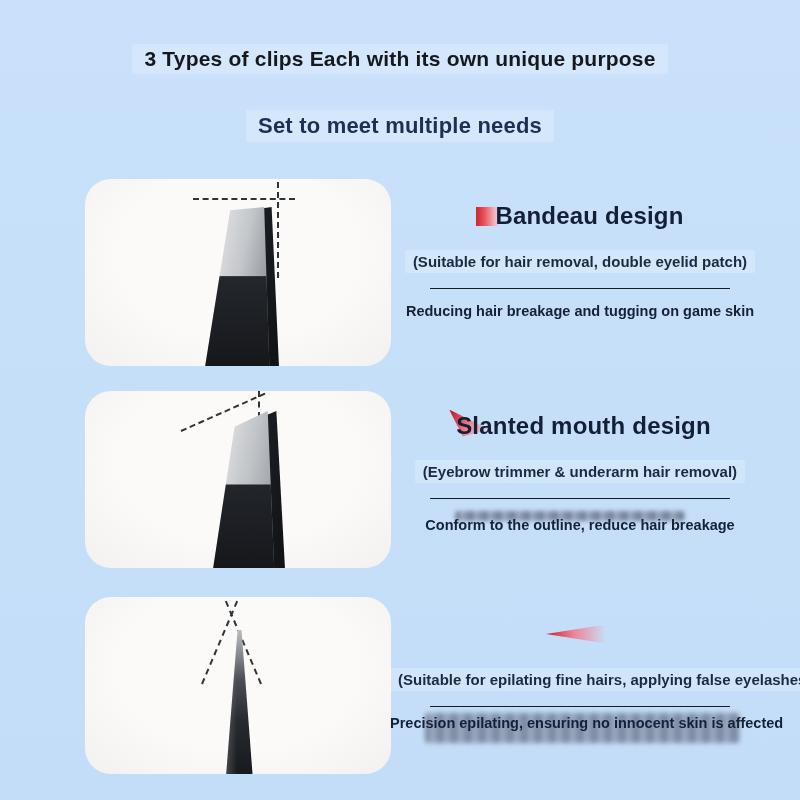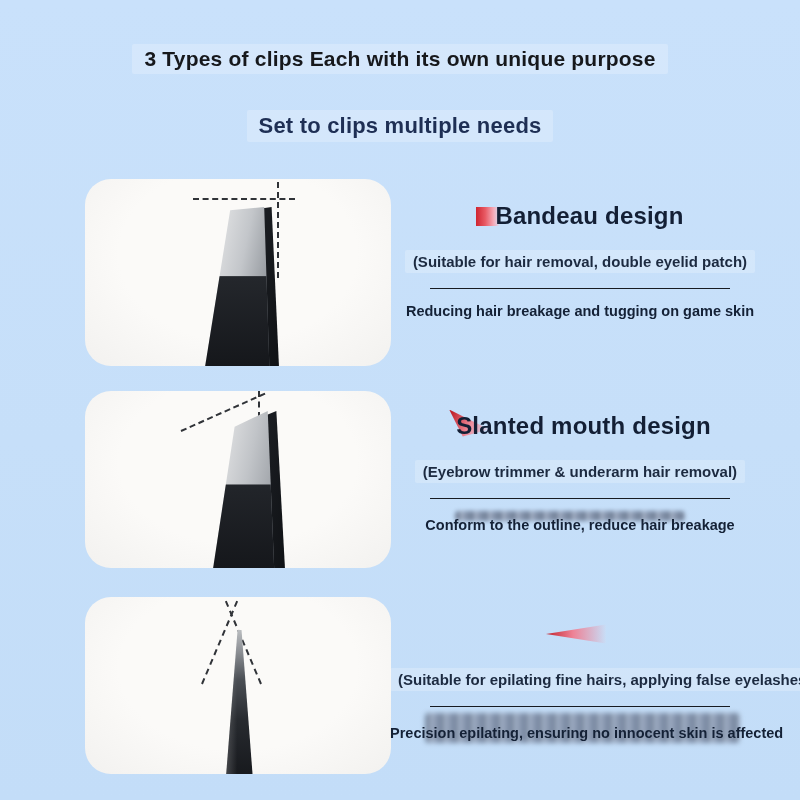--- a/index.html
+++ b/index.html
@@ -99,40 +99,40 @@
   }
 
   .usecase{font-size:15px;font-weight:bold;color:#1c2a40;white-space:nowrap;margin-top:16px;}
   .usecase .halo{padding:3px 8px;}
   .divider{width:300px;margin:15px auto 0 auto;border-top:1.5px solid #171b22;}
   .benefit-wrap{position:relative;margin-top:14px;}
   .benefit{position:relative;z-index:1;font-size:14.5px;font-weight:bold;color:#142136;white-space:nowrap;}
   .s2 .benefit-wrap{margin-top:10px;}
   .s3 .benefit-wrap{margin-top:8px;}
   .s2 .benefit{padding-top:8px;}
-  .s3 .benefit{padding-top:10px;}
+  .s3 .benefit{}
 
   
   .smudge{
     position:absolute;border-radius:4px;filter:blur(2px);opacity:0.75;
     background:repeating-linear-gradient(90deg,#59647a 0 5px,#97a0b2 5px 9px,#6d7890 9px 14px);
   }
   .smudge-2{left:65px;width:230px;top:2px;height:10px;}
   .smudge-3{left:35px;width:315px;top:-2px;height:30px;filter:blur(2.5px);opacity:0.7;}
 </style>
 </head>
 <body>
 
 <div class="canvas">
 
   <div class="title-wrap">
     <span class="halo title">3 Types of clips Each with its own unique purpose</span>
   </div>
   <div class="subtitle-wrap">
-    <span class="halo subtitle">Set to clips multiple needs</span>
+    <span class="halo subtitle">Set to meet multiple needs</span>
   </div>
 
   <div class="panel p1">
     <div class="tw tw1">
       <div class="back"></div>
       <div class="front"></div>
     </div>
     <div class="dash dash-h g1"></div>
     <div class="dash dash-v g2"></div>
   </div>

